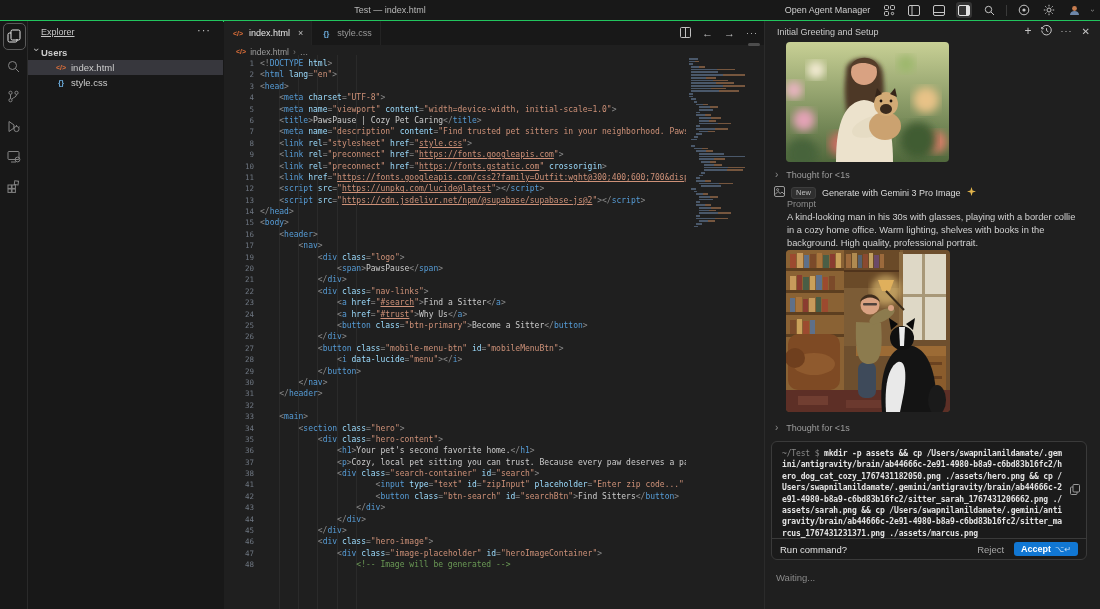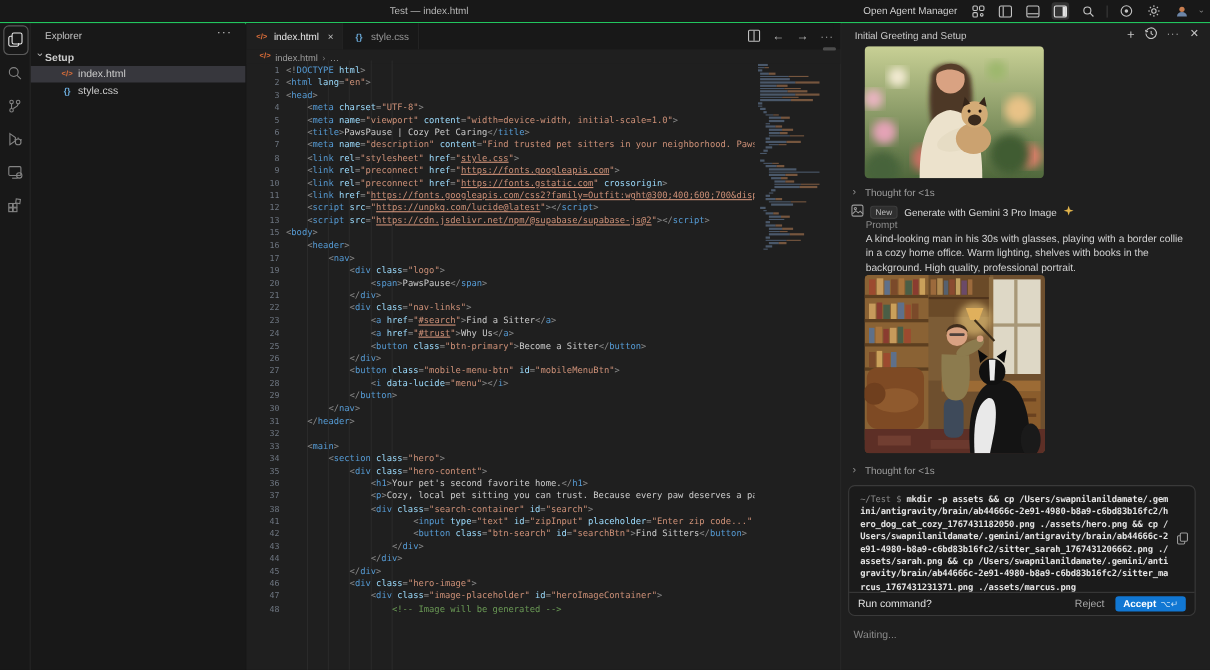--- a/index.html
+++ b/index.html
@@ -16,21 +16,21 @@
   .tb-sep{width:1px;height:11px;background:#3a3a3a;}
   #agent-manager-label{font-size:9px;color:#cfcfcf;margin-right:2px;}
   
   #activitybar{left:0;top:21px;width:27px;height:588px;background:#181818;border-right:1px solid #2a2a2a;}
   .act-item{position:relative;width:27px;height:30px;display:flex;align-items:center;justify-content:center;color:#848484;}
   .act-item.active{color:#e7e7e7;}
   .act-item.active::before{content:"";position:absolute;left:3px;top:2px;width:21px;height:25px;border:1px solid #5a5a5a;border-radius:5px;}
   
   #sidebar{left:28px;top:21px;width:195px;height:588px;background:#181818;}
   #explorer-header{left:0;top:0;width:195px;height:22px;}
-  #explorer-title{left:13px;top:6px;color:#c5c5c5;font-size:9px;}
+  #explorer-title{left:13px;top:6px;color:#c5c5c5;font-size:9px;text-decoration:underline;}
   #explorer-more{right:12px;top:3px;color:#c5c5c5;font-size:11px;letter-spacing:1px;}
   .tree-row{position:absolute;left:0;width:195px;height:15px;line-height:15px;display:flex;align-items:center;color:#cccccc;font-size:9.5px;}
   .tree-row.selected{background:#37373d;}
   .tree-chev{display:inline-block;transform:rotate(90deg);color:#b5b5b5;font-size:10px;width:9px;margin-left:4px;}
   .folder-name{font-weight:bold;}
   .file-ico{width:12px;margin-left:27px;margin-right:4px;font-size:7px;font-weight:bold;text-align:center;}
   .ico-html{color:#e0703a;}
   .ico-css{color:#6aa9d8;font-size:8px;}
   
   #editorgroup{left:224px;top:21px;width:540px;height:588px;background:#1f1f1f;border-right:1px solid #2b2b2b;}
@@ -194,21 +194,21 @@
       </div>
   </div>
 
   <div id="sidebar" class="abs">
     <div id="explorer-header" class="abs">
       <span id="explorer-title" class="abs">Explorer</span>
       <span id="explorer-more" class="abs">···</span>
     </div>
     <div class="tree-row" style="top:24px;">
       <span class="tree-chev">›</span>
-      <span class="folder-name">Setup</span>
+      <span class="folder-name">Users</span>
     </div>
     <div class="tree-row selected" style="top:39px;">
       <span class="file-ico ico-html">&lt;/&gt;</span>
       <span>index.html</span>
     </div>
     <div class="tree-row" style="top:54px;">
       <span class="file-ico ico-css">{}</span>
       <span>style.css</span>
     </div>
   </div>
@@ -248,20 +248,21 @@
         <div class="code-line"><span class="ln">4</span><span class="ct"><span class="tok-w">    </span><span class="tok-g">&lt;</span><span class="tok-t">meta</span><span class="tok-a"> charset</span><span class="tok-g">=</span><span class="tok-s">"UTF-8"</span><span class="tok-g">&gt;</span></span></div>
         <div class="code-line"><span class="ln">5</span><span class="ct"><span class="tok-w">    </span><span class="tok-g">&lt;</span><span class="tok-t">meta</span><span class="tok-a"> name</span><span class="tok-g">=</span><span class="tok-s">"viewport"</span><span class="tok-a"> content</span><span class="tok-g">=</span><span class="tok-s">"width=device-width, initial-scale=1.0"</span><span class="tok-g">&gt;</span></span></div>
         <div class="code-line"><span class="ln">6</span><span class="ct"><span class="tok-w">    </span><span class="tok-g">&lt;</span><span class="tok-t">title</span><span class="tok-g">&gt;</span><span class="tok-w">PawsPause | Cozy Pet Caring</span><span class="tok-g">&lt;/</span><span class="tok-t">title</span><span class="tok-g">&gt;</span></span></div>
         <div class="code-line"><span class="ln">7</span><span class="ct"><span class="tok-w">    </span><span class="tok-g">&lt;</span><span class="tok-t">meta</span><span class="tok-a"> name</span><span class="tok-g">=</span><span class="tok-s">"description"</span><span class="tok-a"> content</span><span class="tok-g">=</span><span class="tok-s">"Find trusted pet sitters in your neighborhood. PawsPa</span></span></div>
         <div class="code-line"><span class="ln">8</span><span class="ct"><span class="tok-w">    </span><span class="tok-g">&lt;</span><span class="tok-t">link</span><span class="tok-a"> rel</span><span class="tok-g">=</span><span class="tok-s">"stylesheet"</span><span class="tok-a"> href</span><span class="tok-g">=</span><span class="tok-s">"</span><span class="tok-u">style.css</span><span class="tok-s">"</span><span class="tok-g">&gt;</span></span></div>
         <div class="code-line"><span class="ln">9</span><span class="ct"><span class="tok-w">    </span><span class="tok-g">&lt;</span><span class="tok-t">link</span><span class="tok-a"> rel</span><span class="tok-g">=</span><span class="tok-s">"preconnect"</span><span class="tok-a"> href</span><span class="tok-g">=</span><span class="tok-s">"</span><span class="tok-u">https://fonts.googleapis.com</span><span class="tok-s">"</span><span class="tok-g">&gt;</span></span></div>
         <div class="code-line"><span class="ln">10</span><span class="ct"><span class="tok-w">    </span><span class="tok-g">&lt;</span><span class="tok-t">link</span><span class="tok-a"> rel</span><span class="tok-g">=</span><span class="tok-s">"preconnect"</span><span class="tok-a"> href</span><span class="tok-g">=</span><span class="tok-s">"</span><span class="tok-u">https://fonts.gstatic.com</span><span class="tok-s">"</span><span class="tok-a"> crossorigin</span><span class="tok-g">&gt;</span></span></div>
         <div class="code-line"><span class="ln">11</span><span class="ct"><span class="tok-w">    </span><span class="tok-g">&lt;</span><span class="tok-t">link</span><span class="tok-a"> href</span><span class="tok-g">=</span><span class="tok-s">"</span><span class="tok-u">https://fonts.googleapis.com/css2?family=Outfit:wght@300;400;600;700&amp;displa</span></span></div>
         <div class="code-line"><span class="ln">12</span><span class="ct"><span class="tok-w">    </span><span class="tok-g">&lt;</span><span class="tok-t">script</span><span class="tok-a"> src</span><span class="tok-g">=</span><span class="tok-s">"</span><span class="tok-u">https://unpkg.com/lucide@latest</span><span class="tok-s">"</span><span class="tok-g">&gt;&lt;/</span><span class="tok-t">script</span><span class="tok-g">&gt;</span></span></div>
         <div class="code-line"><span class="ln">13</span><span class="ct"><span class="tok-w">    </span><span class="tok-g">&lt;</span><span class="tok-t">script</span><span class="tok-a"> src</span><span class="tok-g">=</span><span class="tok-s">"</span><span class="tok-u">https://cdn.jsdelivr.net/npm/@supabase/supabase-js@2</span><span class="tok-s">"</span><span class="tok-g">&gt;&lt;/</span><span class="tok-t">script</span><span class="tok-g">&gt;</span></span></div>
+        <div class="code-line"><span class="ln">14</span><span class="ct"><span class="tok-g">&lt;/</span><span class="tok-t">head</span><span class="tok-g">&gt;</span></span></div>
         <div class="code-line"><span class="ln">15</span><span class="ct"><span class="tok-g">&lt;</span><span class="tok-t">body</span><span class="tok-g">&gt;</span></span></div>
         <div class="code-line"><span class="ln">16</span><span class="ct"><span class="tok-w">    </span><span class="tok-g">&lt;</span><span class="tok-t">header</span><span class="tok-g">&gt;</span></span></div>
         <div class="code-line"><span class="ln">17</span><span class="ct"><span class="tok-w">        </span><span class="tok-g">&lt;</span><span class="tok-t">nav</span><span class="tok-g">&gt;</span></span></div>
         <div class="code-line"><span class="ln">19</span><span class="ct"><span class="tok-w">            </span><span class="tok-g">&lt;</span><span class="tok-t">div</span><span class="tok-a"> class</span><span class="tok-g">=</span><span class="tok-s">"logo"</span><span class="tok-g">&gt;</span></span></div>
         <div class="code-line"><span class="ln">20</span><span class="ct"><span class="tok-w">                </span><span class="tok-g">&lt;</span><span class="tok-t">span</span><span class="tok-g">&gt;</span><span class="tok-w">PawsPause</span><span class="tok-g">&lt;/</span><span class="tok-t">span</span><span class="tok-g">&gt;</span></span></div>
         <div class="code-line"><span class="ln">21</span><span class="ct"><span class="tok-w">            </span><span class="tok-g">&lt;/</span><span class="tok-t">div</span><span class="tok-g">&gt;</span></span></div>
         <div class="code-line"><span class="ln">22</span><span class="ct"><span class="tok-w">            </span><span class="tok-g">&lt;</span><span class="tok-t">div</span><span class="tok-a"> class</span><span class="tok-g">=</span><span class="tok-s">"nav-links"</span><span class="tok-g">&gt;</span></span></div>
         <div class="code-line"><span class="ln">23</span><span class="ct"><span class="tok-w">                </span><span class="tok-g">&lt;</span><span class="tok-t">a</span><span class="tok-a"> href</span><span class="tok-g">=</span><span class="tok-s">"</span><span class="tok-u">#search</span><span class="tok-s">"</span><span class="tok-g">&gt;</span><span class="tok-w">Find a Sitter</span><span class="tok-g">&lt;/</span><span class="tok-t">a</span><span class="tok-g">&gt;</span></span></div>
         <div class="code-line"><span class="ln">24</span><span class="ct"><span class="tok-w">                </span><span class="tok-g">&lt;</span><span class="tok-t">a</span><span class="tok-a"> href</span><span class="tok-g">=</span><span class="tok-s">"</span><span class="tok-u">#trust</span><span class="tok-s">"</span><span class="tok-g">&gt;</span><span class="tok-w">Why Us</span><span class="tok-g">&lt;/</span><span class="tok-t">a</span><span class="tok-g">&gt;</span></span></div>
         <div class="code-line"><span class="ln">25</span><span class="ct"><span class="tok-w">                </span><span class="tok-g">&lt;</span><span class="tok-t">button</span><span class="tok-a"> class</span><span class="tok-g">=</span><span class="tok-s">"btn-primary"</span><span class="tok-g">&gt;</span><span class="tok-w">Become a Sitter</span><span class="tok-g">&lt;/</span><span class="tok-t">button</span><span class="tok-g">&gt;</span></span></div>

